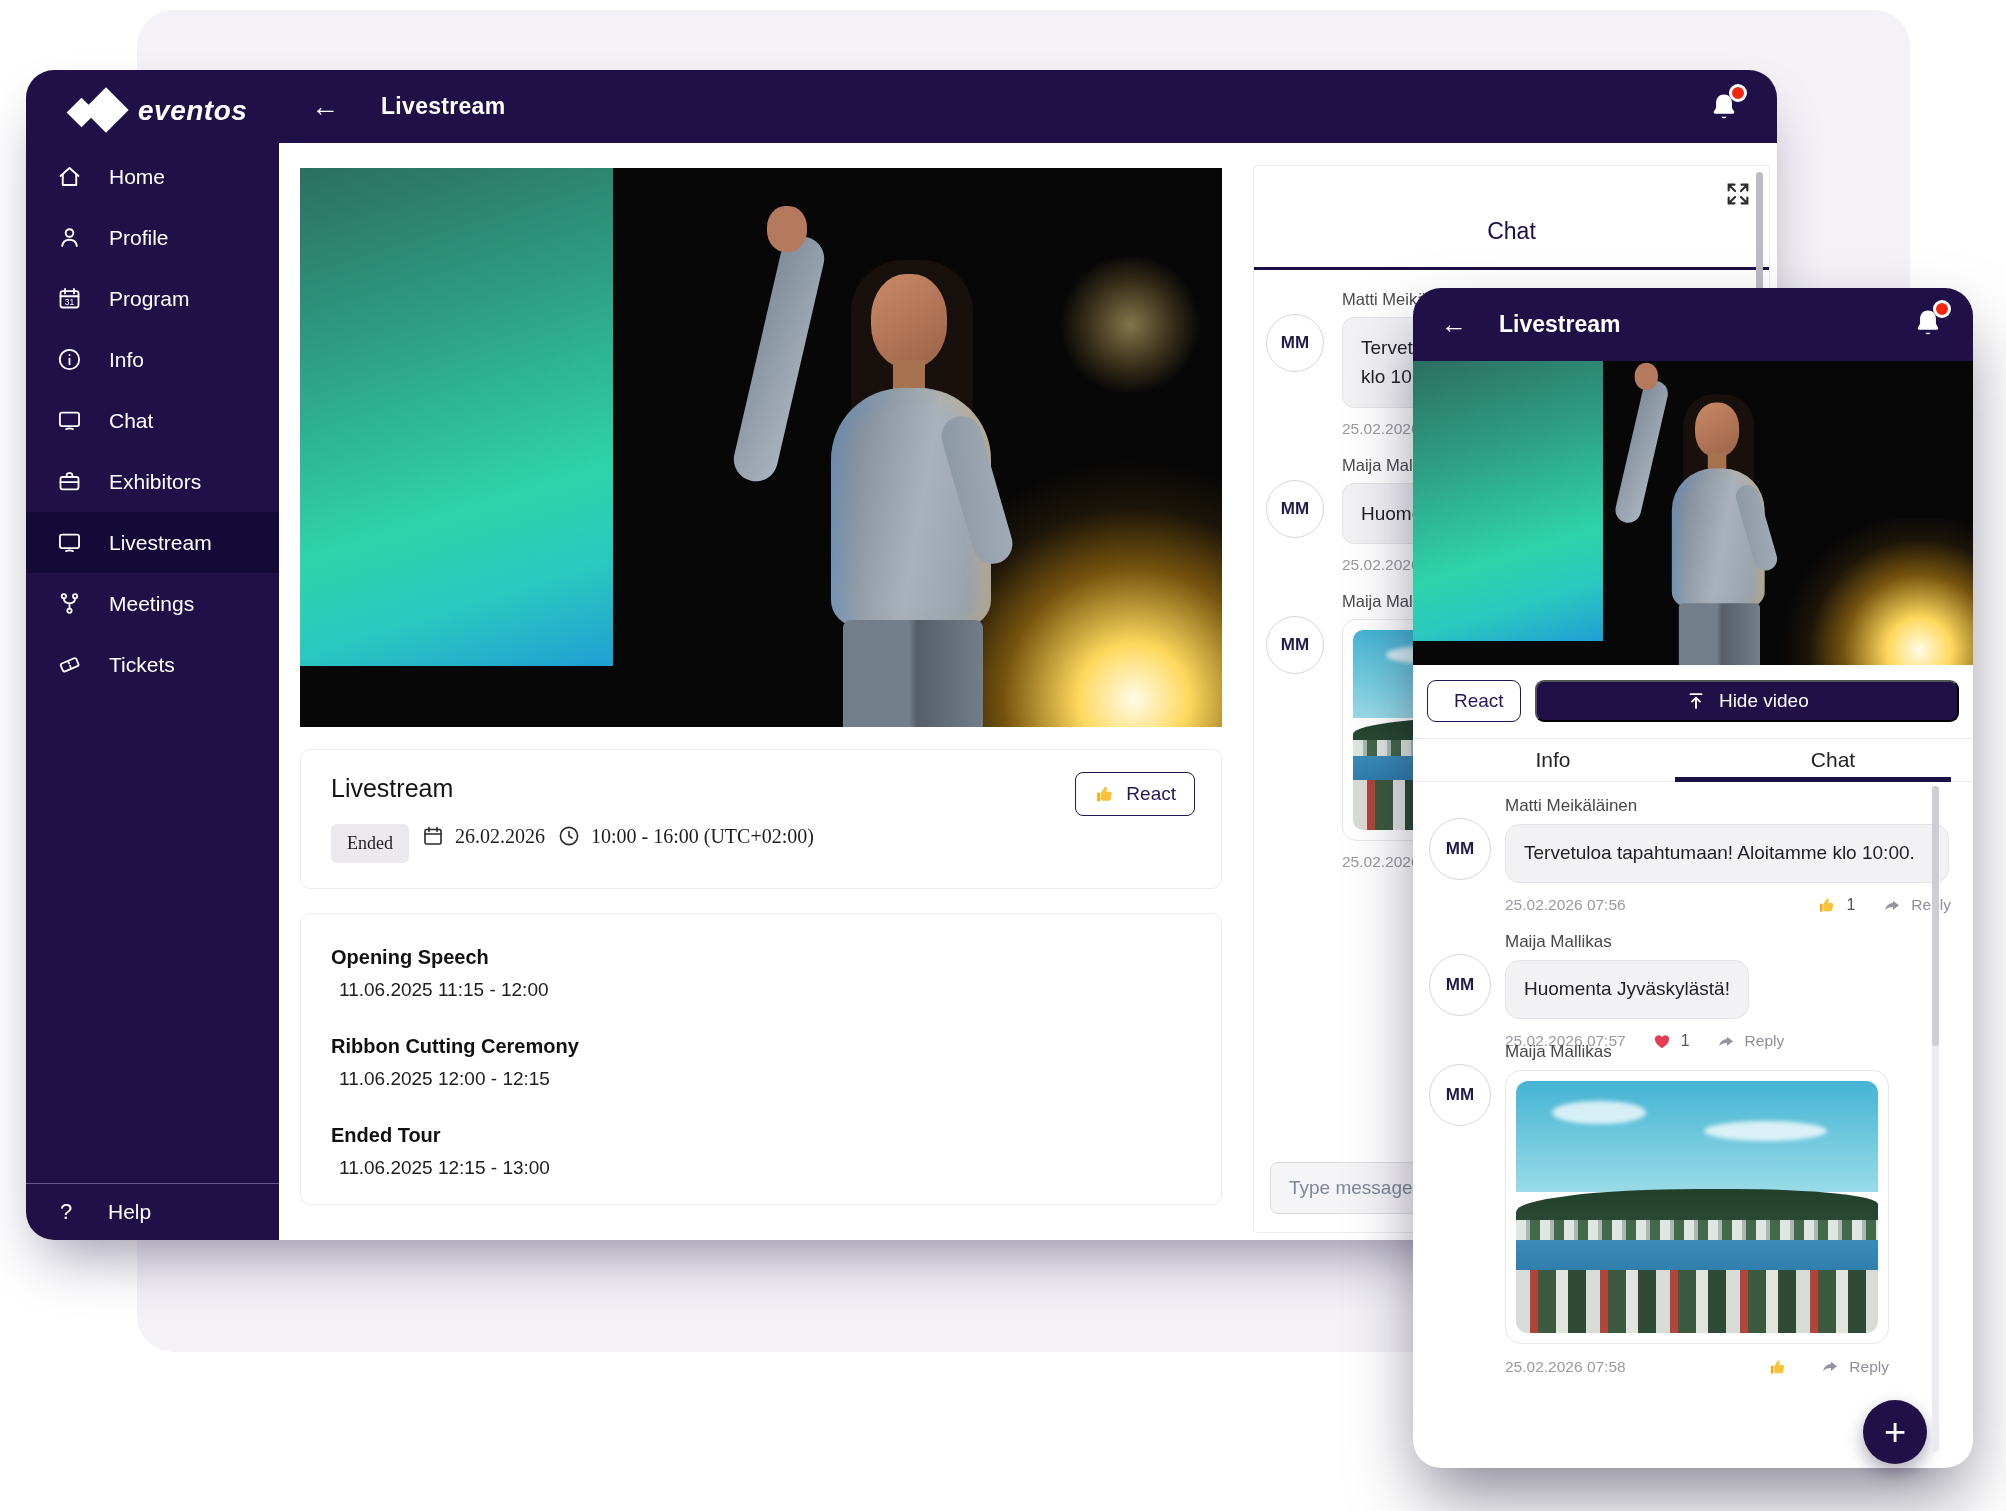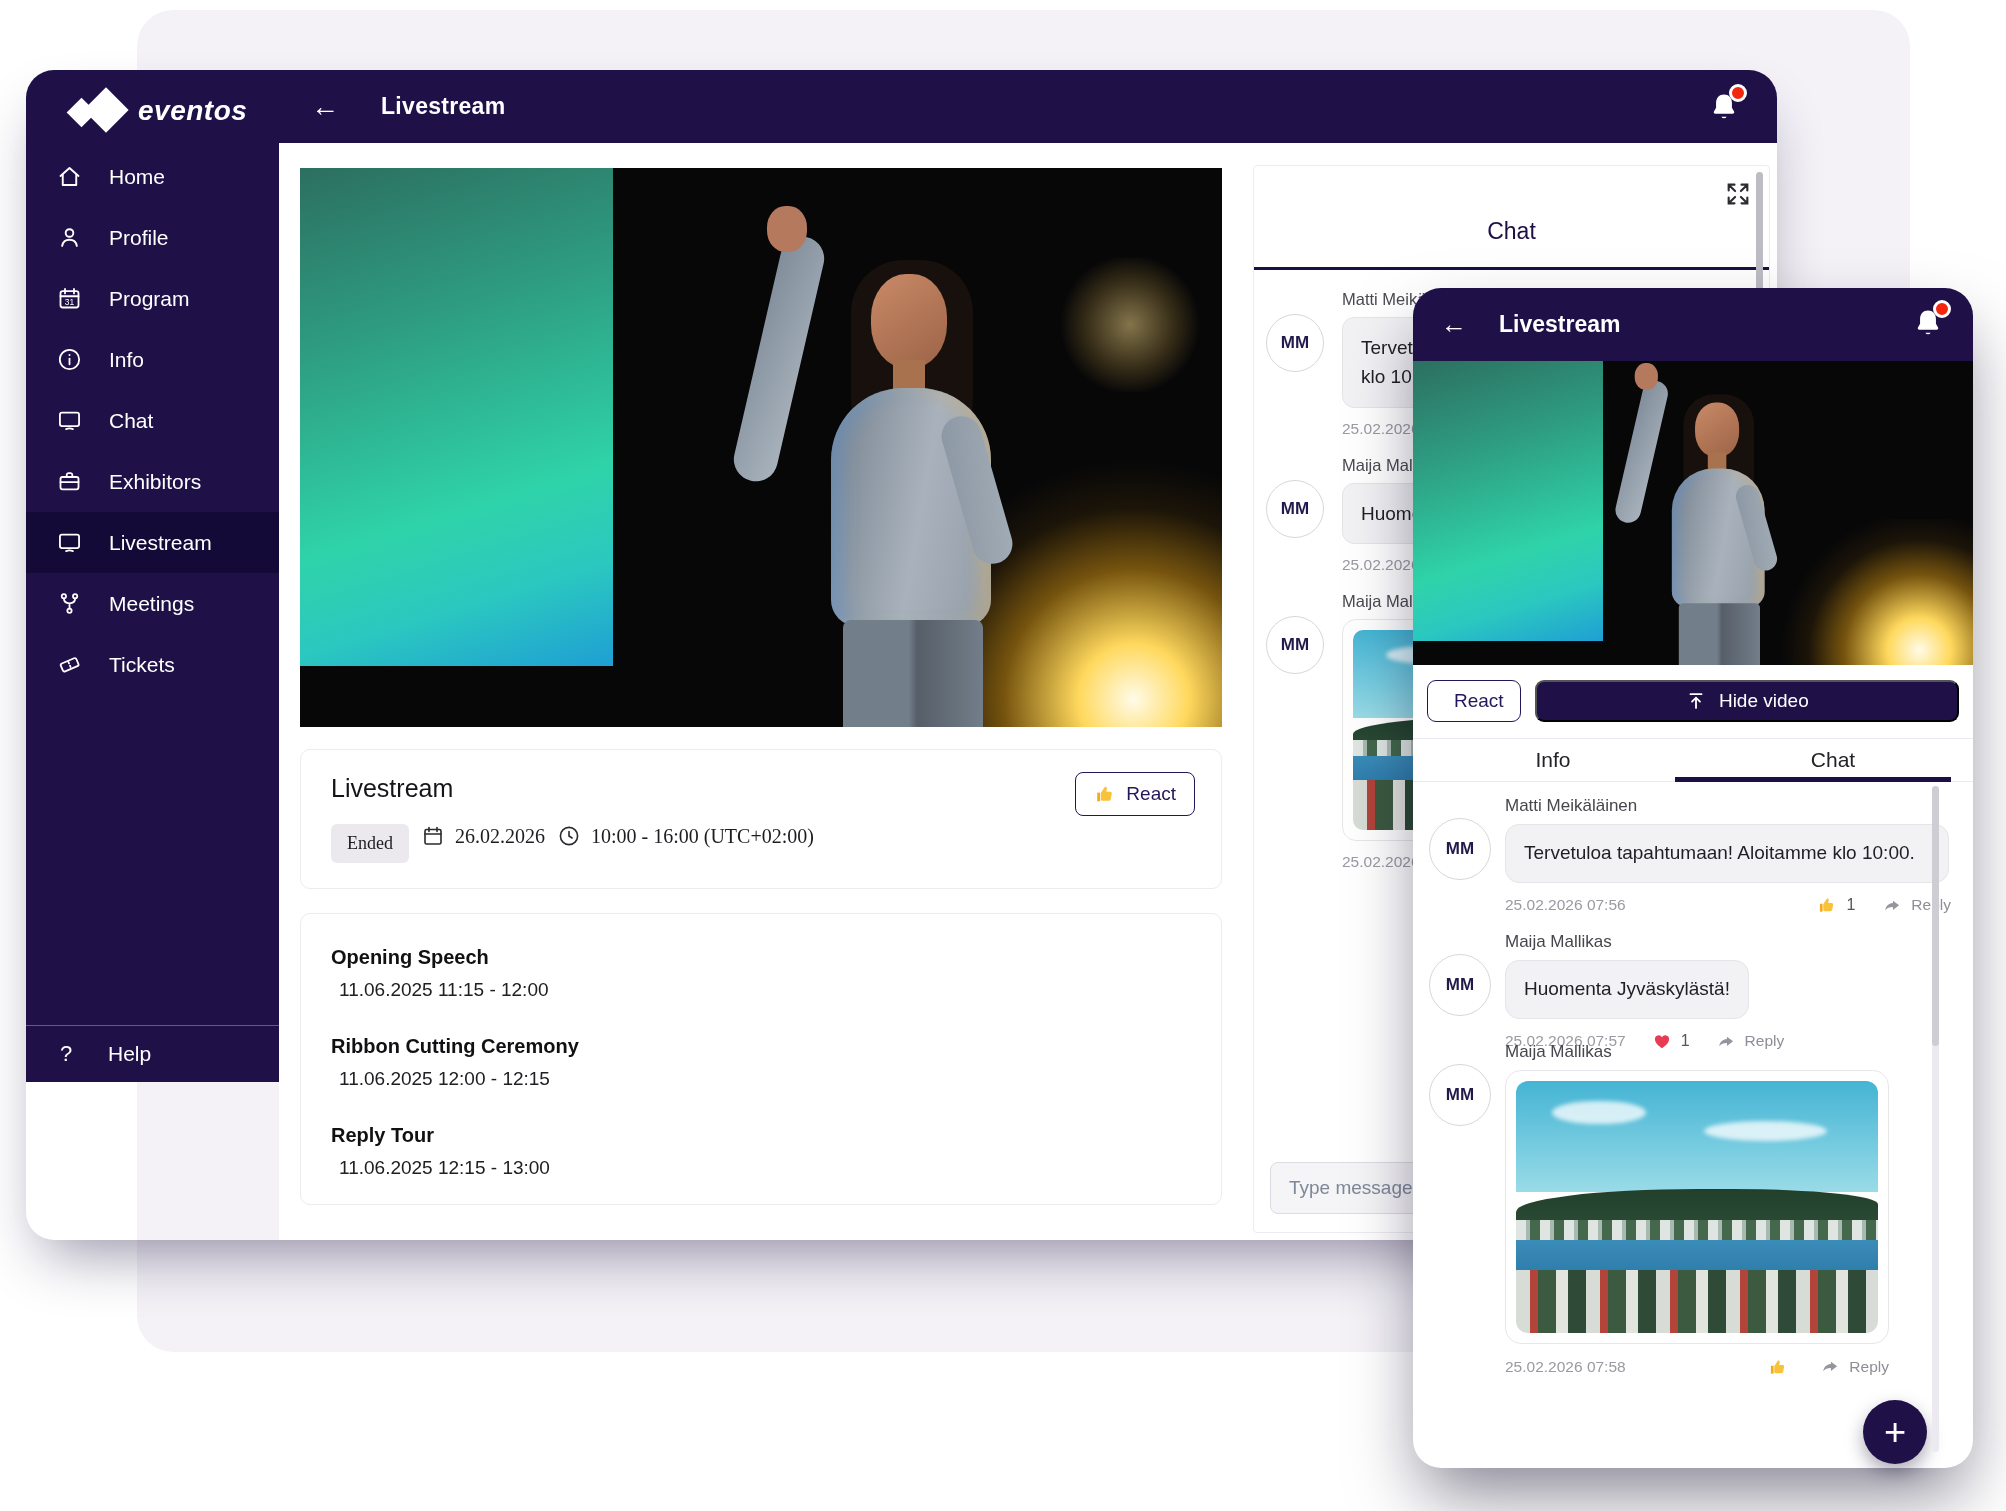--- a/index.html
+++ b/index.html
@@ -18,21 +18,21 @@
     display:flex; align-items:center; }
   .d-topbar .back { color:#fff; font-size:28px; margin-left:32px; cursor:pointer; }
   .d-topbar .ttl { color:#fff; font-size:23px; font-weight:bold; margin-left:42px; letter-spacing:.3px; }
   .bell-wrap { position:absolute; width:38px; height:40px; }
   .d-topbar .bell-wrap { right:32px; top:16px; }
   .bell-wrap svg { width:34px; height:34px; display:block; margin-top:4px; }
   .bell-dot { position:absolute; right:-2px; top:-2px; width:18px; height:18px; border-radius:50%;
     background:#f3270f; border:3px solid #ffffff; }
 
   
-  .sidebar { position:absolute; left:0; top:0; width:253px; height:1012px; background:#1f1148; }
+  .sidebar { position:absolute; left:0; top:0; width:253px; height:1170px; background:#1f1148; }
   .logo { position:absolute; left:44px; top:16px; display:flex; align-items:center; gap:14px; }
   .lm { position:relative; width:54px; height:50px; }
   .lm i { position:absolute; background:#fff; transform:rotate(45deg); }
   .lm .lm1 { width:21px; height:21px; left:1px; top:16px; }
   .lm .lm2 { width:32px; height:32px; left:20px; top:8px; }
   .logo .brand { color:#fff; font-size:28px; font-weight:bold; font-style:italic; letter-spacing:.5px; }
   .nav { position:absolute; left:0; top:76px; width:253px; }
   .nav-item { display:flex; align-items:center; gap:26px; height:61px; padding-left:30px;
     color:#fff; font-size:21px; cursor:pointer; }
   .nav-item.active { background:#140a38; }
@@ -351,21 +351,21 @@
       <div class="card schedule-card">
         <div class="sch-item">
           <div class="sch-title">Opening Speech</div>
           <div class="sch-time">11.06.2025 11:15 - 12:00</div>
         </div>
         <div class="sch-item">
           <div class="sch-title">Ribbon Cutting Ceremony</div>
           <div class="sch-time">11.06.2025 12:00 - 12:15</div>
         </div>
         <div class="sch-item">
-          <div class="sch-title">Reply Tour</div>
+          <div class="sch-title">Ended Tour</div>
           <div class="sch-time">11.06.2025 12:15 - 13:00</div>
         </div>
       </div>
 
       <div class="chat-panel">
         <span class="expand">
           <svg viewBox="0 0 24 24" fill="none" stroke="#2b2b30" stroke-width="1.8" stroke-linecap="round">
               <path d="M9 4H4v5M4 4l5.5 5.5M15 4h5v5M20 4l-5.5 5.5M9 20H4v-5M4 20l5.5-5.5M15 20h5v-5M20 20l-5.5-5.5"></path>
             </svg>
         </span>

